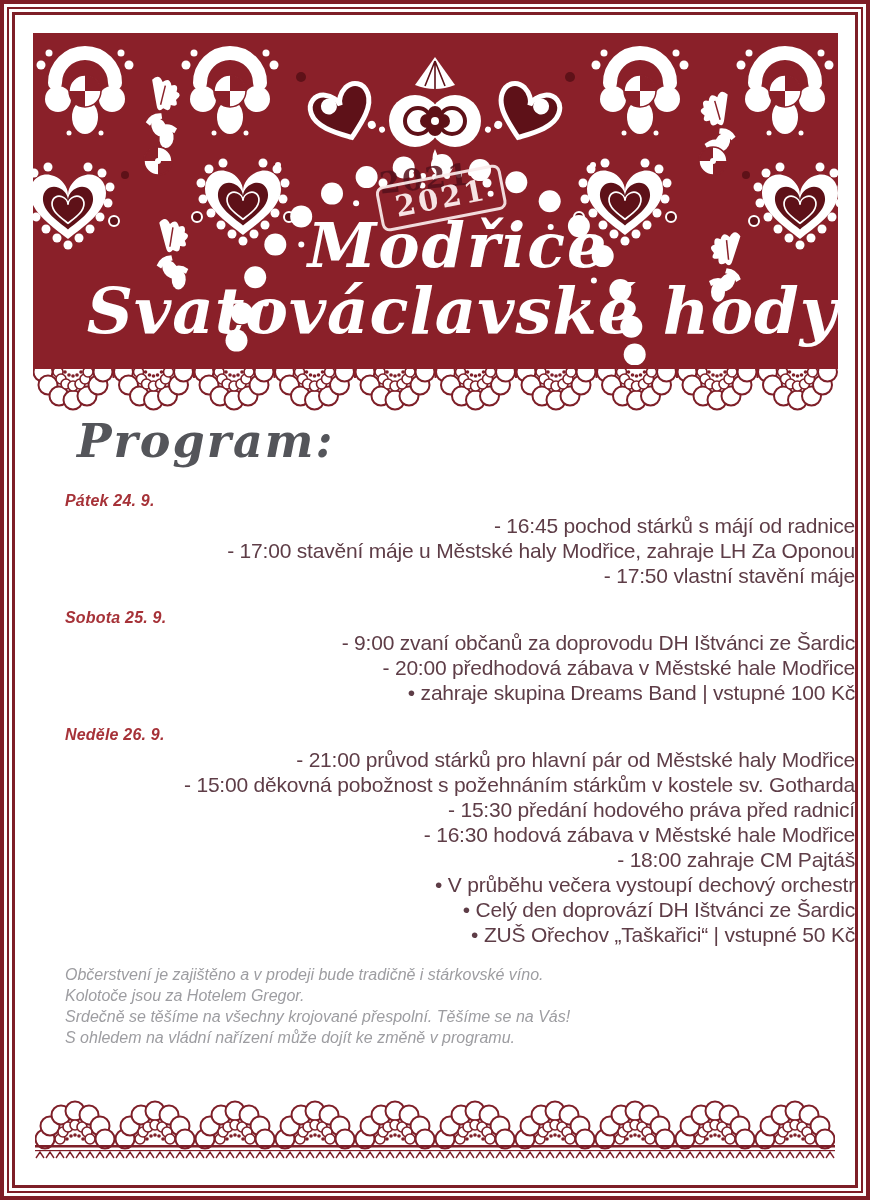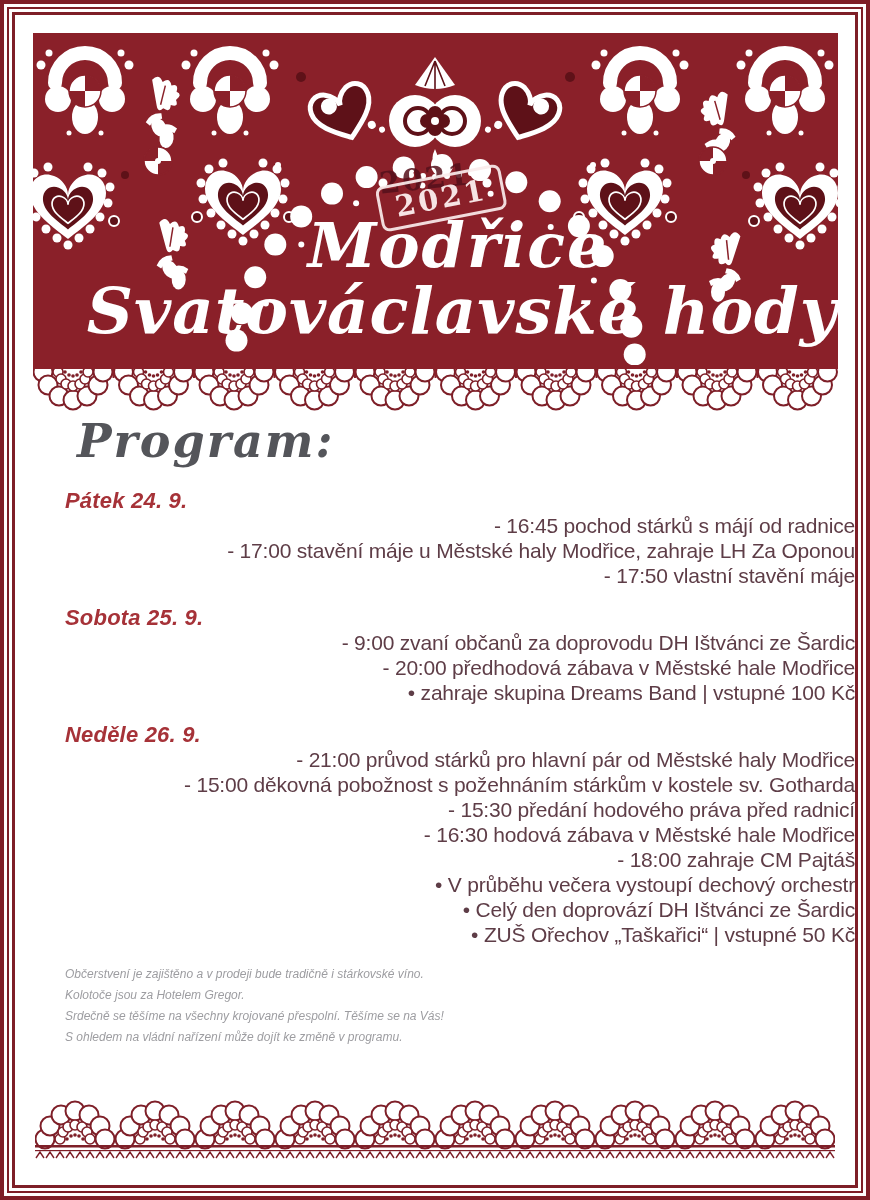--- a/index.html
+++ b/index.html
@@ -45,31 +45,31 @@
   .lace-bottom{position:absolute; left:35px; top:1098px;}
 
   
   .content{position:absolute; left:65px; top:414px; right:15px;}
   .program-heading{
     margin:0 0 20px 12px; font-family:"DejaVu Serif", serif; font-style:italic;
     font-weight:700; font-size:46px; color:#54555a; letter-spacing:2px;
   }
   .day{margin:0 0 17px 0;}
   .day-title{
-    margin:0; font-size:22px; line-height:25px; font-weight:700; font-style:italic;
+    margin:0; font-size:16px; line-height:25px; font-weight:700; font-style:italic;
     color:#a63238; letter-spacing:0.2px;
   }
   .item{
     font-size:21px; line-height:25px; color:#5e3d47; white-space:nowrap;
     letter-spacing:-0.2px;
     text-align:right;
   }
   .notes{margin-top:6px;}
   .note-line{
-    font-size:12px; line-height:21px; font-style:italic; color:#9d9da1;
+    font-size:16px; line-height:21px; font-style:italic; color:#9d9da1;
   }
 </style>
 </head>
 <body>
 
 <div class="page">
 
   <div class="frame f1"></div>
   <div class="frame f2"></div>
   <div class="frame f3"></div>

